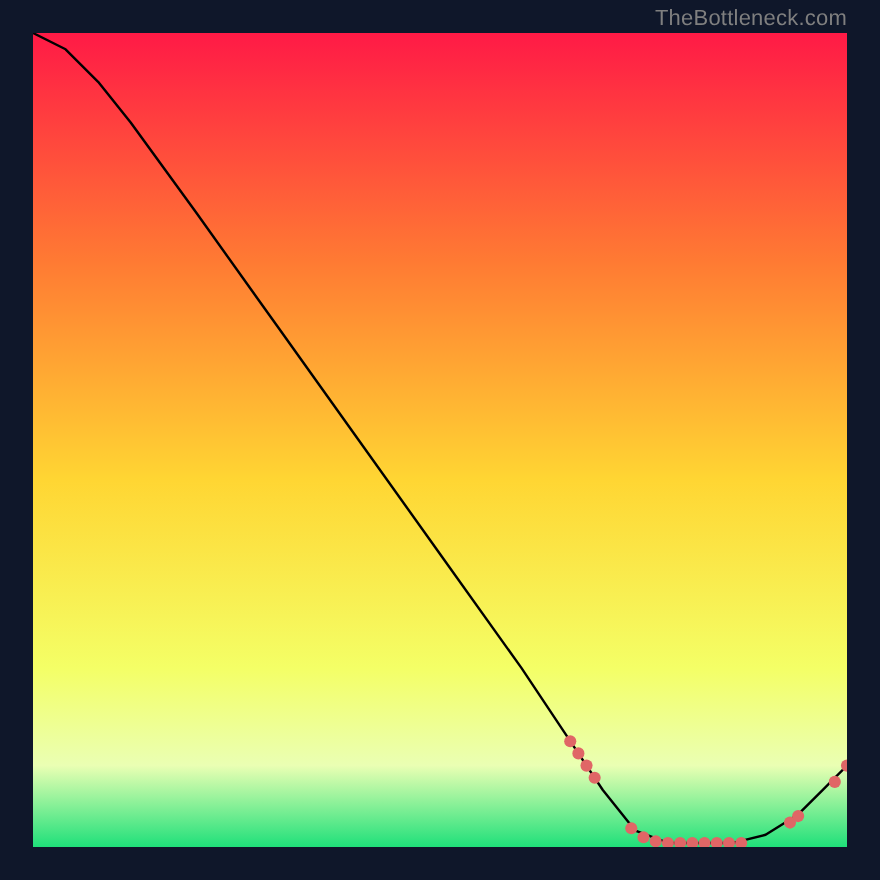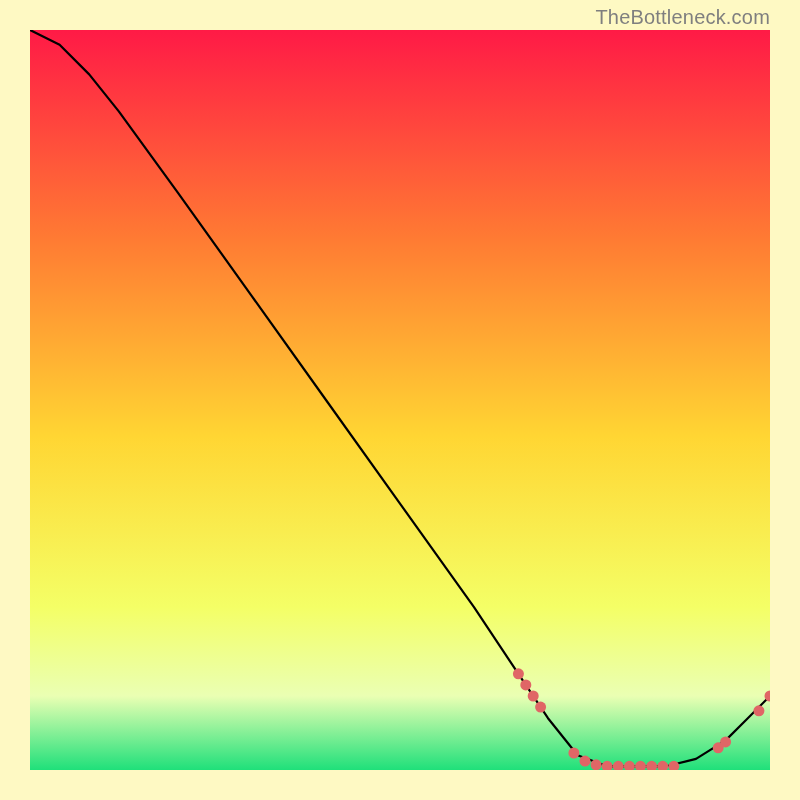--- a/index.html
+++ b/index.html
@@ -8,21 +8,21 @@
     width: 800px;
     height: 800px;
     background: #000;
     overflow: hidden;
     font-family: -apple-system, BlinkMacSystemFont, "Segoe UI", Arial, sans-serif;
   }
   .stage {
     position: relative;
     width: 800px;
     height: 800px;
-    background: #fef9c3;
+    background: #0f172a;
   }
   .plot-area {
     position: absolute;
     left: 30px;
     top: 30px;
     width: 740px;
     height: 740px;
   }
   .gradient {
     position: absolute;

